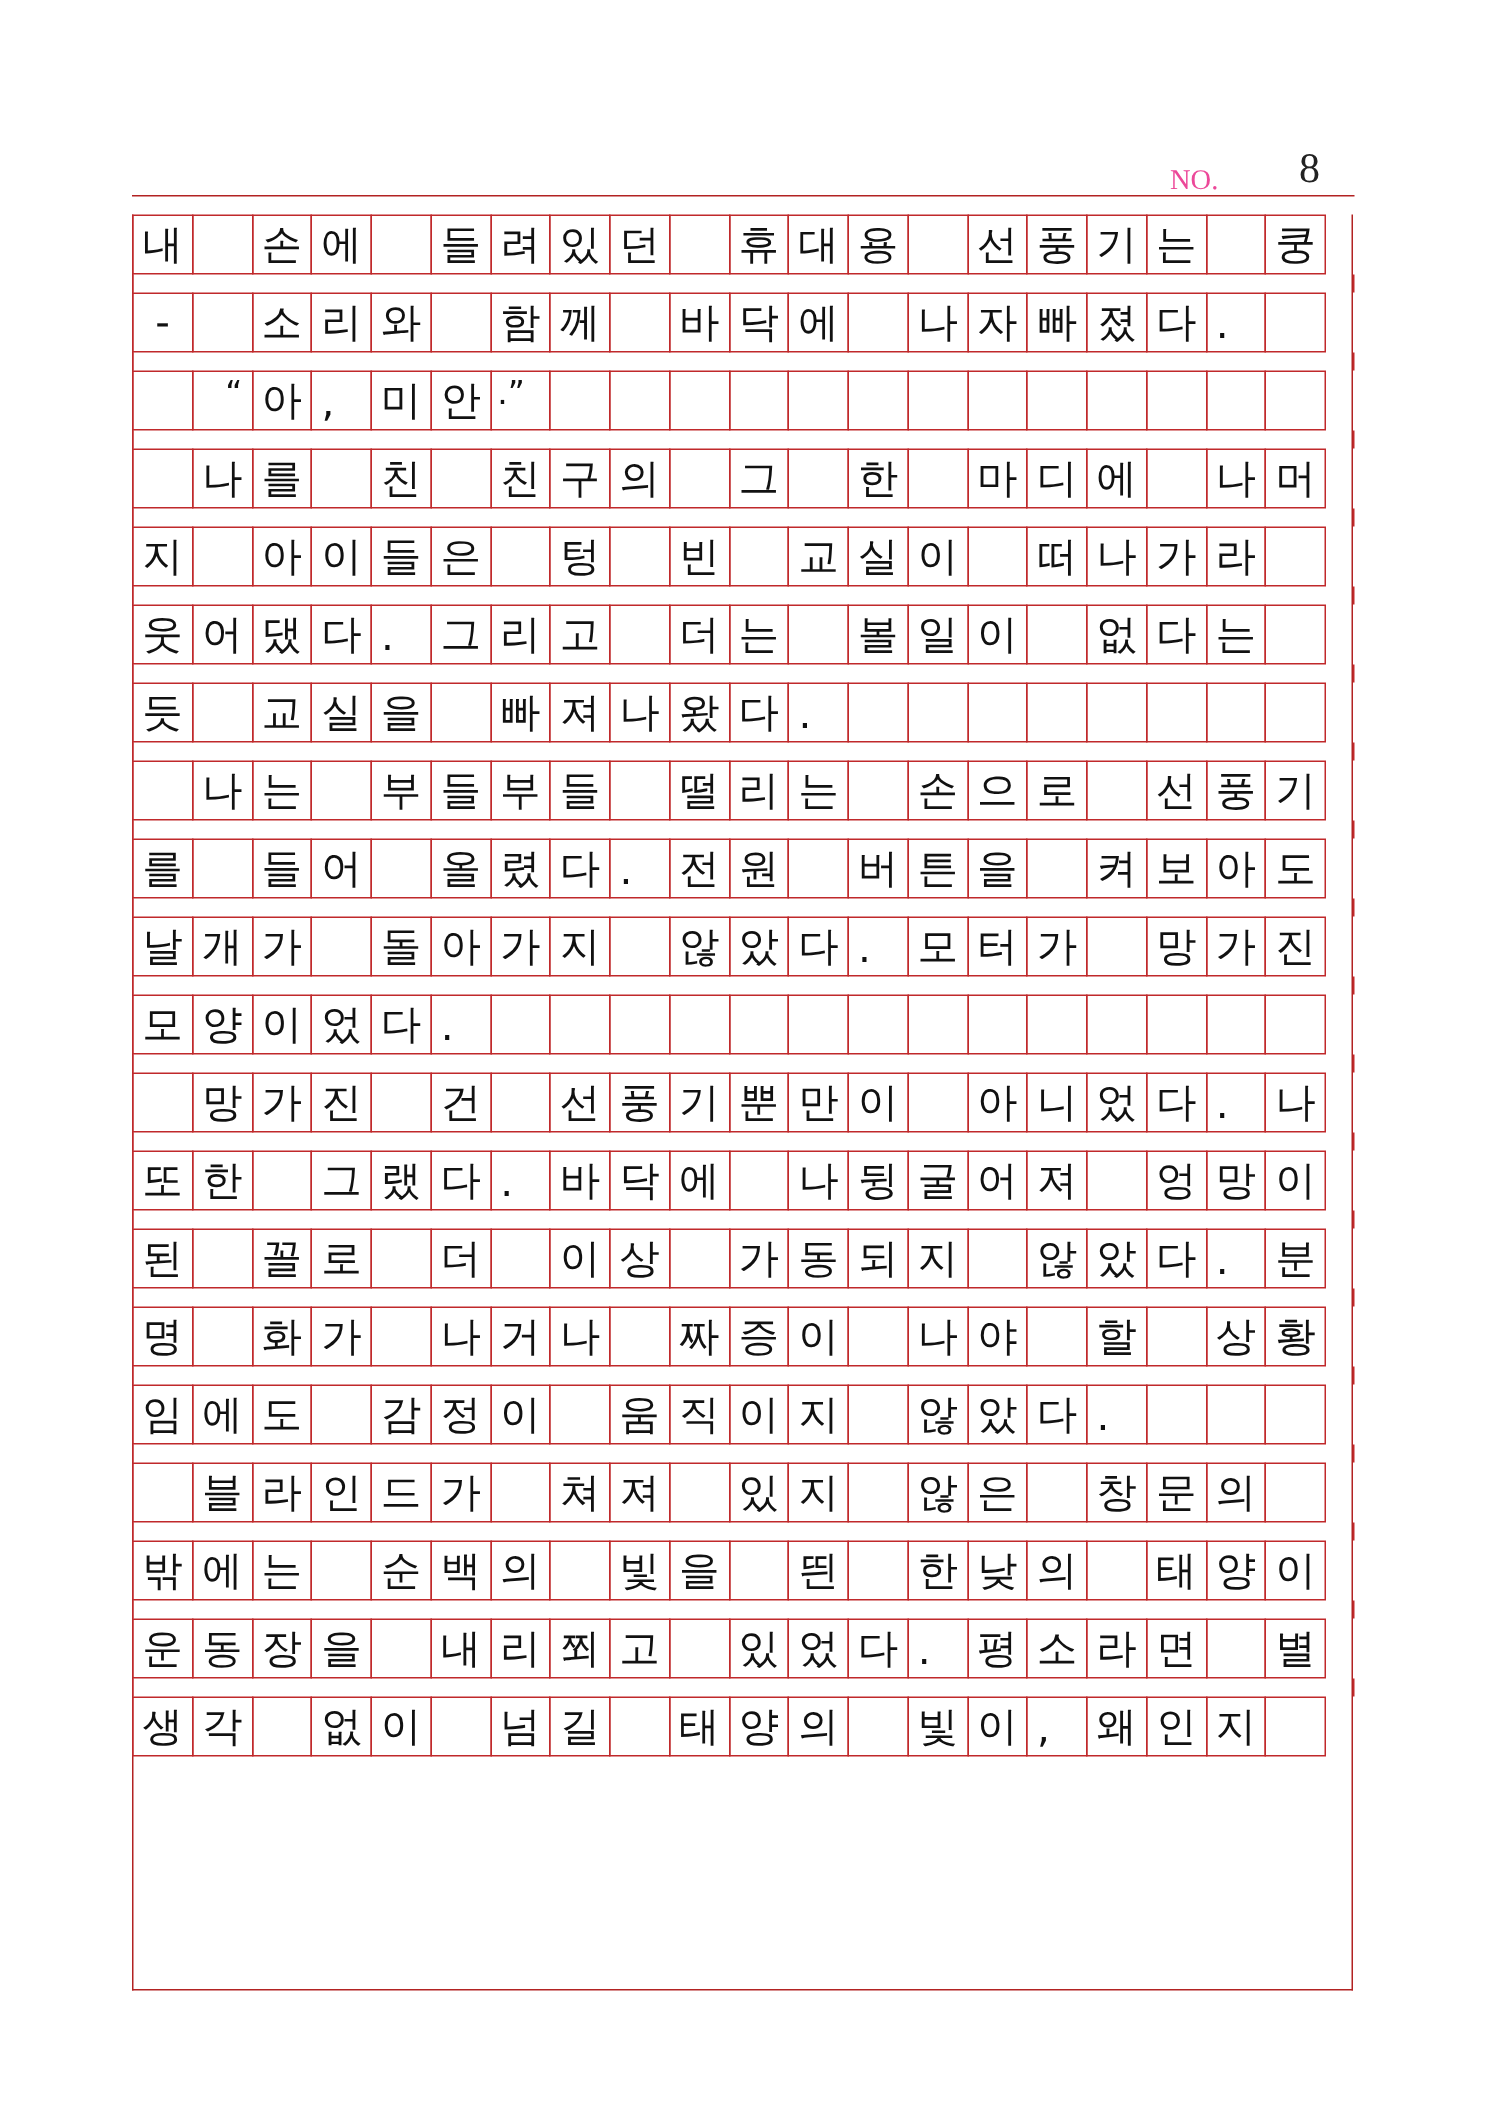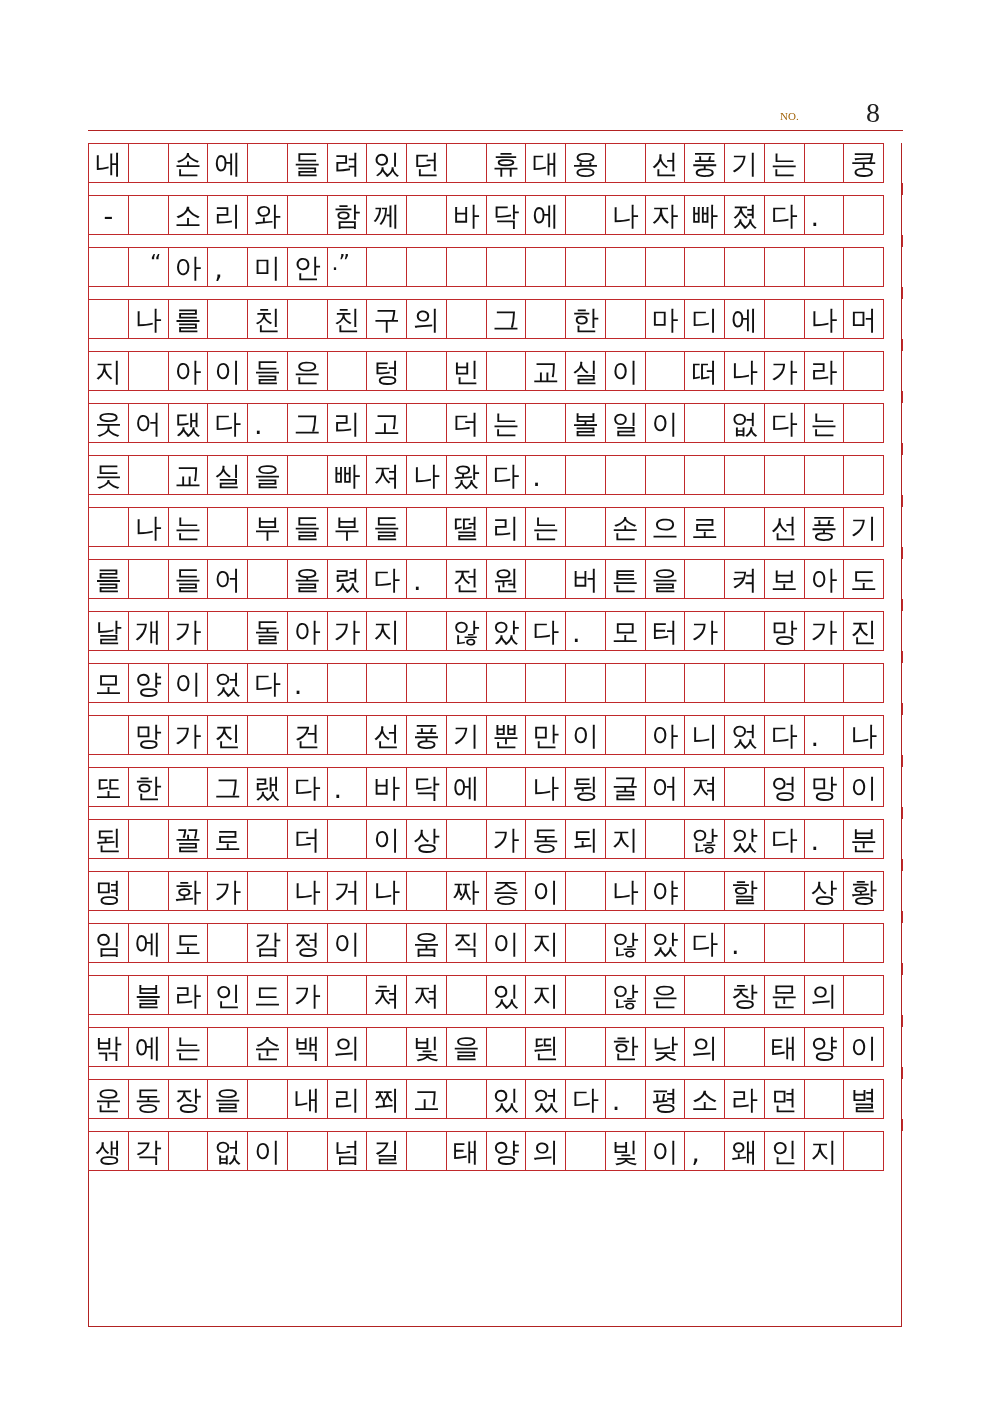--- a/index.html
+++ b/index.html
@@ -1,19 +1,19 @@
 <!DOCTYPE html>
 <html><head>
 <meta charset="utf-8">
 <style>
   html, body { margin:0; padding:0; background:#ffffff; }
   body { width:992px; height:1403px; position:relative; overflow:hidden;
          font-family:"DejaVu Sans", sans-serif; }
   .page-no-label { position:absolute; left:780px; top:110px; font-family:"Liberation Serif", serif;
-         font-size:11px; color:#a16207; }
+         font-size:19px; color:#ec4899; }
   .page-no-value { position:absolute; left:866px; top:97px; font-family:"Liberation Serif", serif;
          font-size:28px; color:#222; }
   .header-line { position:absolute; left:88px; top:130px; width:815px; height:0;
          border-top:1.5px solid #b22222; }
   .frame { position:absolute; left:88px; top:143px; width:814px; height:1184px;
          border-left:1.5px solid #b22222; border-right:1.5px solid #b22222;
          border-bottom:1.5px solid #b22222; box-sizing:border-box; }
   .grid { position:absolute; left:88px; top:143px; width:815px; }
   .row { position:absolute; left:0; width:815px; height:40px; display:flex; }
   .cell { width:40.75px; height:40px; box-sizing:border-box;

